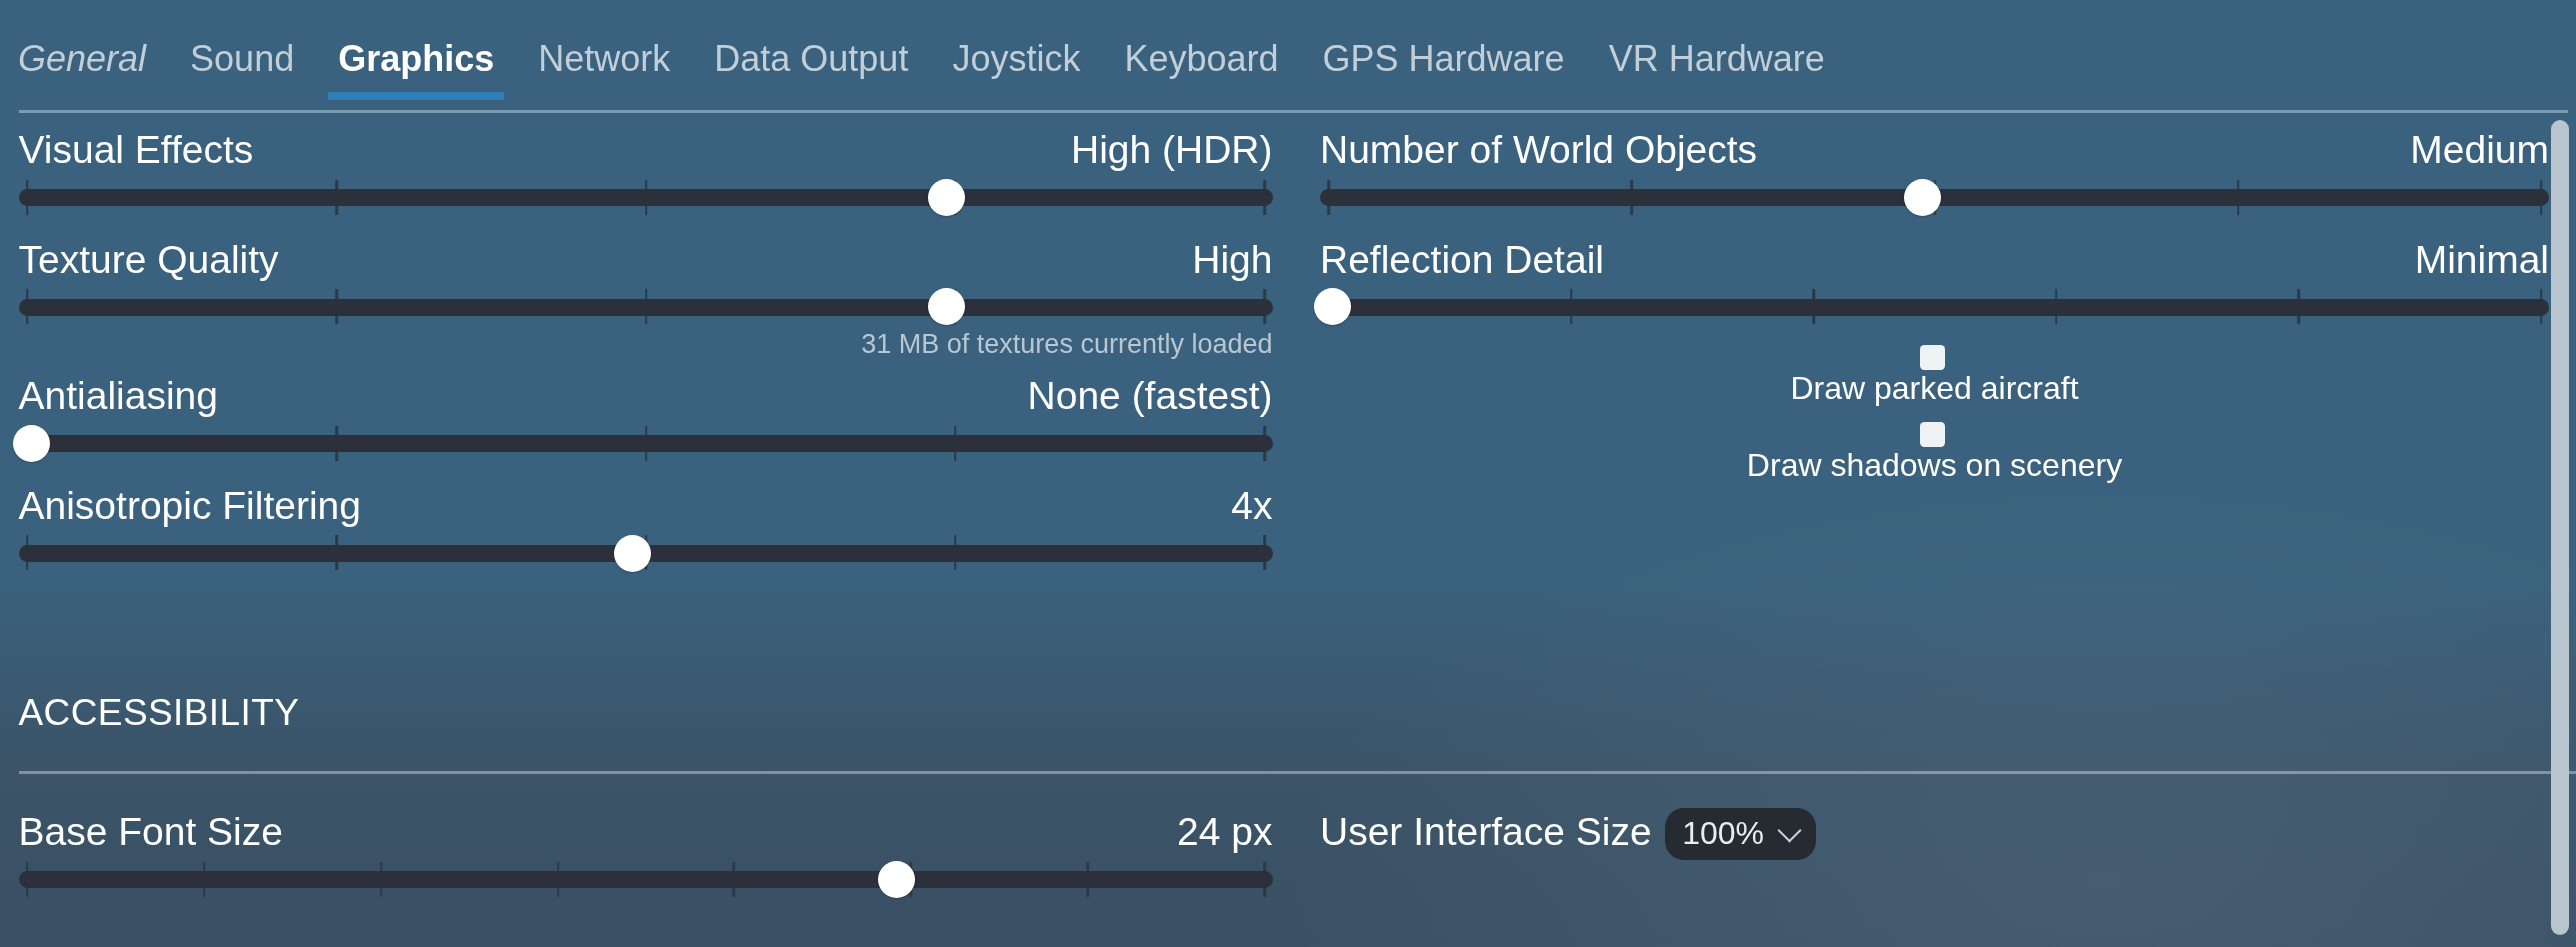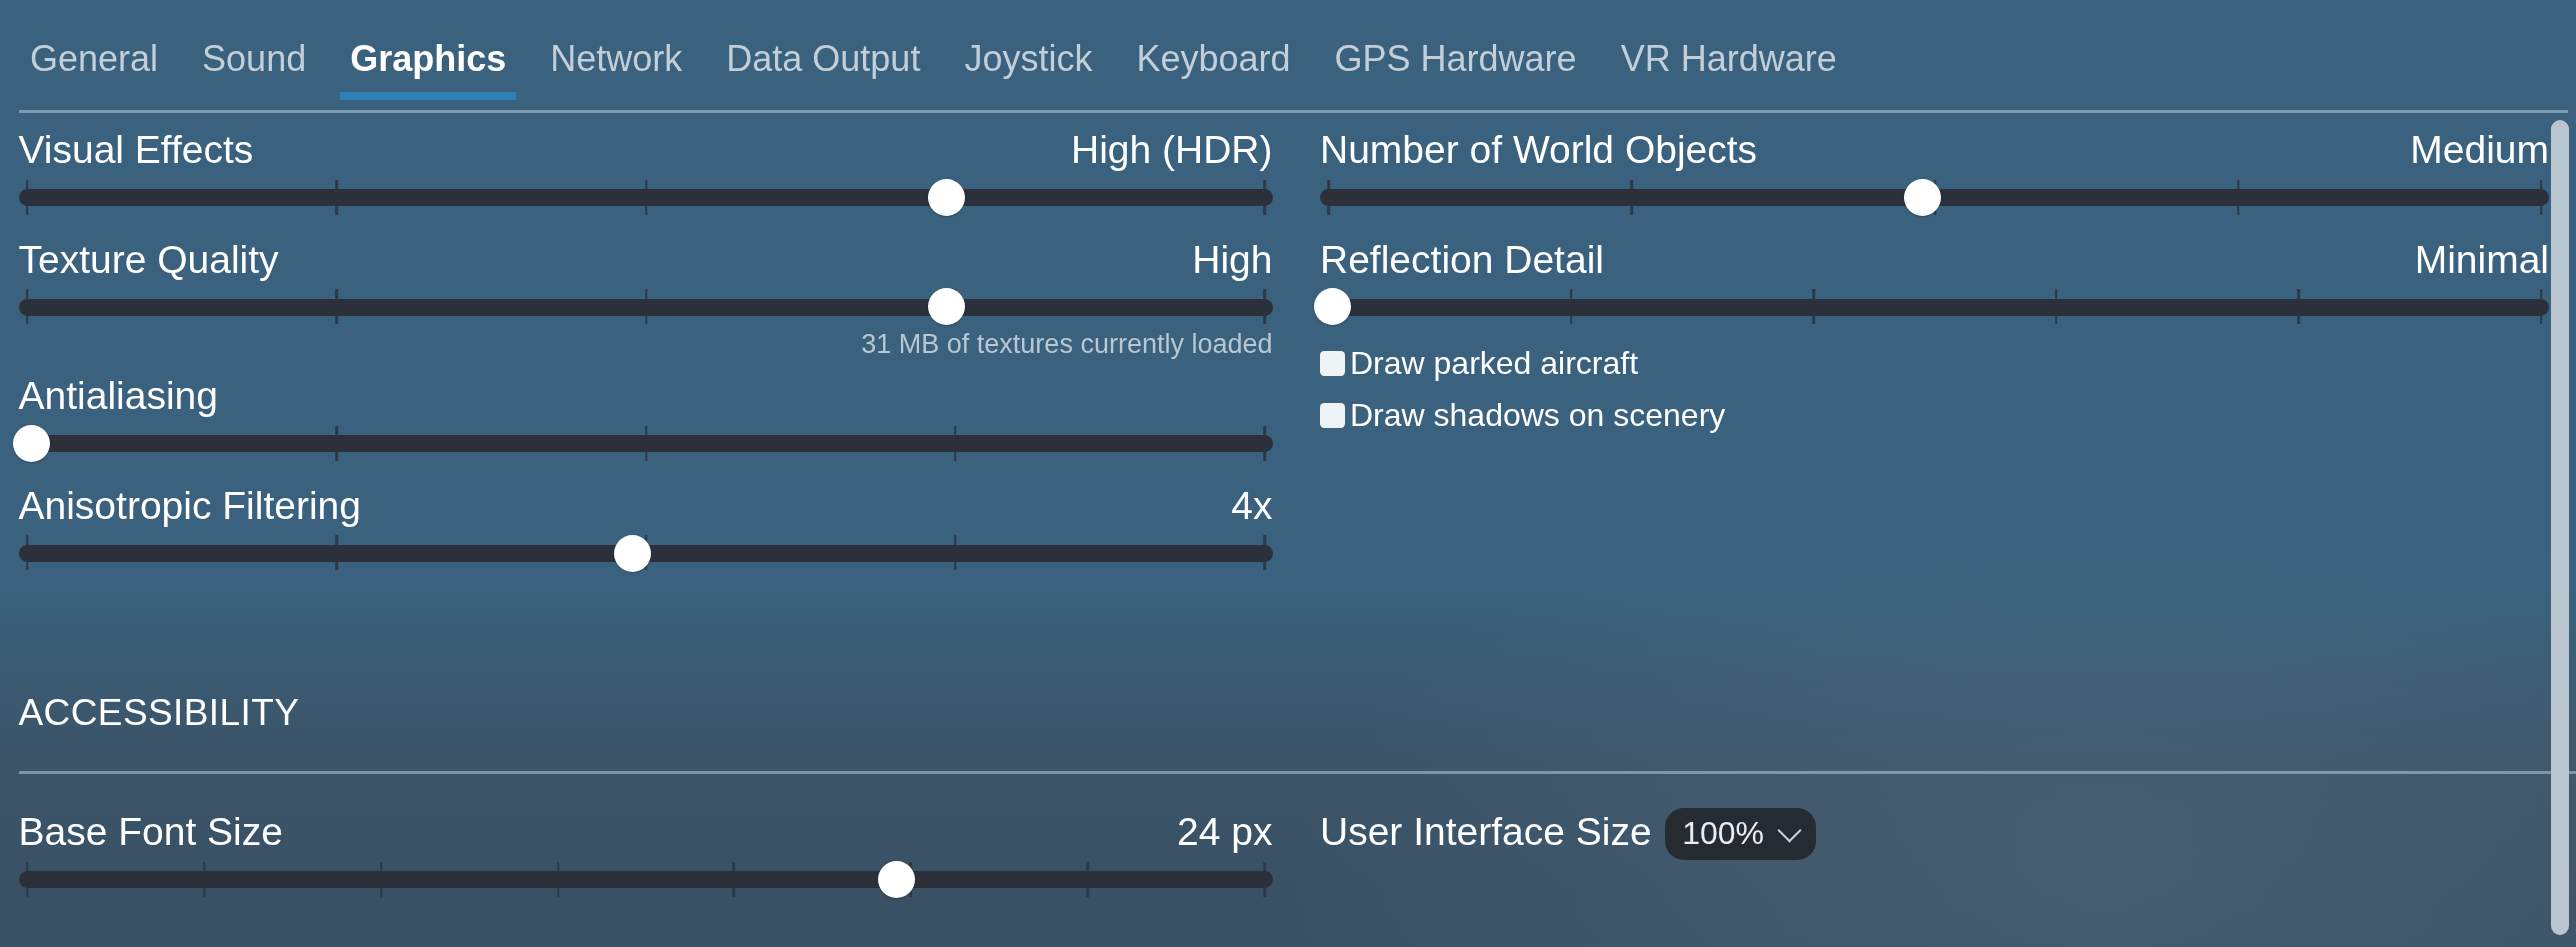--- a/index.html
+++ b/index.html
@@ -37,21 +37,21 @@
   .tab {
     position: relative;
     font-size: 36px;
     line-height: 44px;
     color: #c2cfd8;
     padding: 0 0 18.5px 0;
     margin-right: 44px;
     white-space: nowrap;
     cursor: pointer;
   }
-  .tab:first-child { margin-left: 30px; }
+  .tab:first-child { margin-left: 18px; font-style: italic; }
   .tab.active {
     color: #ffffff;
     font-weight: bold;
   }
   .tab.active::after {
     content: "";
     position: absolute;
     left: -10px; right: -10px;
     bottom: 0px;
     height: 7.6px;
@@ -128,20 +128,21 @@
     margin-top: 0;
   }
 
   
   .checkrow {
     display: flex;
     align-items: center;
     margin-top: 15px;
     cursor: pointer;
     white-space: nowrap;
+    flex-direction: column;
   }
   .cbox {
     width: 25px; height: 25px;
     background: #eef3f6;
     border-radius: 4.2px;
     flex: 0 0 auto;
     margin-right: 5px;
   }
   .cbox-label { font-size: 32px; line-height: 37px; color: #ffffff; }
 
@@ -273,20 +274,21 @@
             <div class="tick" style="left: 100%;"></div>
           </div>
           <div class="track"></div>
           <div class="thumb" style="left: 74%;"></div>
         </div>
         <div class="subnote">31 MB of textures currently loaded</div>
       </div>
       <div class="row" style="margin-bottom: 18.5px;">
         <div class="row-head">
           <div class="lbl">Antialiasing</div>
+          <div class="val">None (fastest)</div>
         </div>
         <div class="slider">
           <div class="ticks">
             <div class="tick" style="left: 0%;"></div>
             <div class="tick" style="left: 25%;"></div>
             <div class="tick" style="left: 50%;"></div>
             <div class="tick" style="left: 75%;"></div>
             <div class="tick" style="left: 100%;"></div>
           </div>
           <div class="track"></div>

